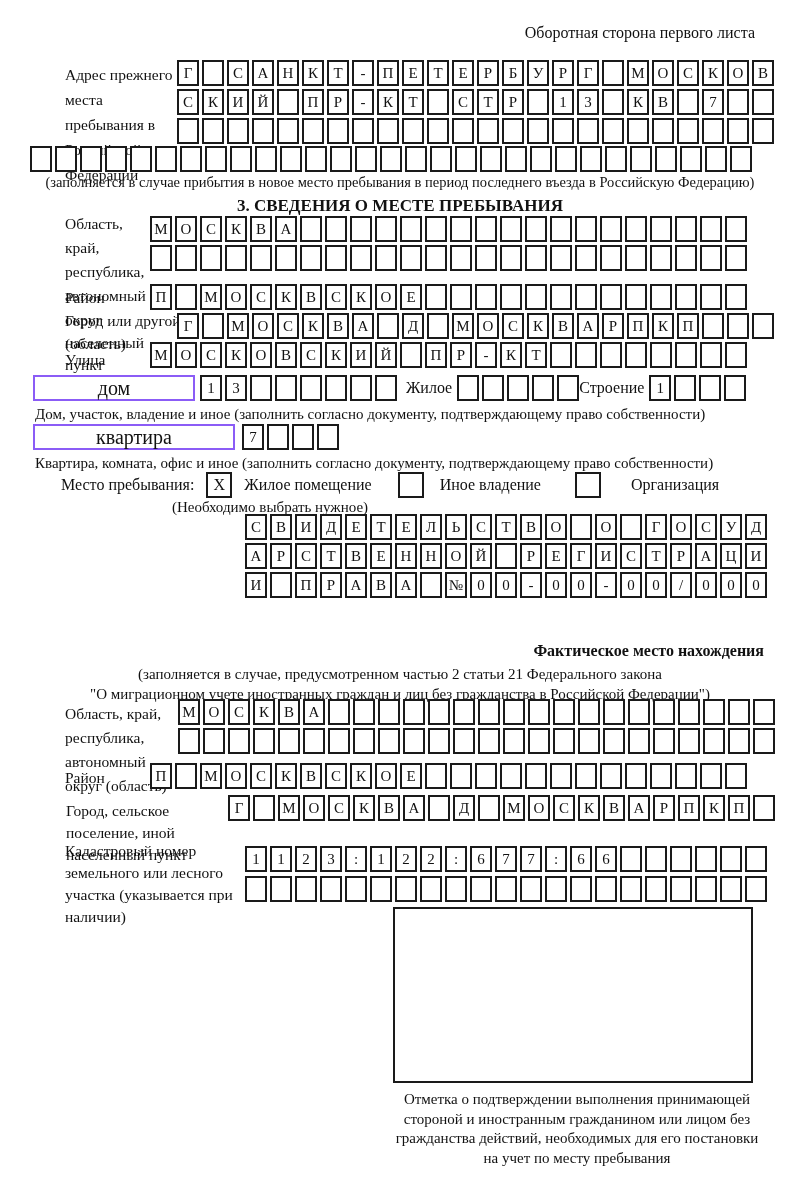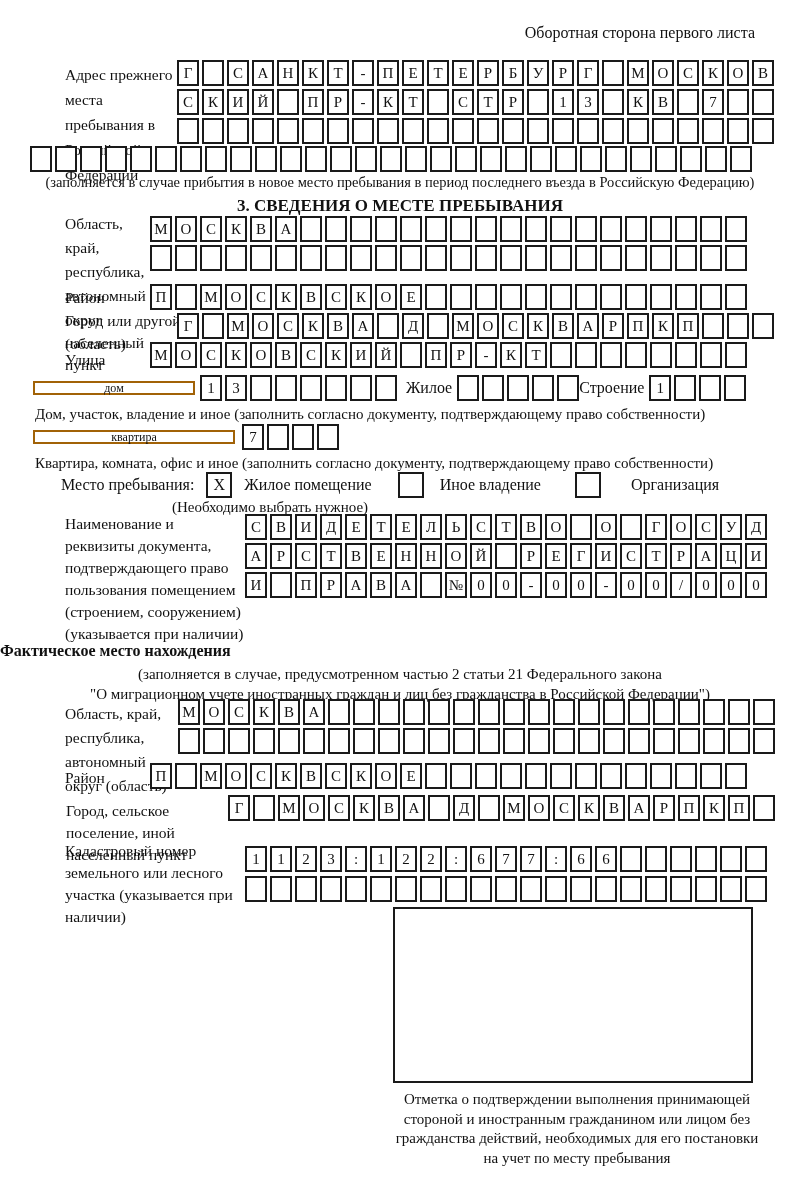--- a/index.html
+++ b/index.html
@@ -19,39 +19,39 @@
 
   .cellrow { position: absolute; display: flex; gap: 3px; }
   .cell {
     width: 22px; height: 26px; flex: 0 0 22px;
     border: 2px solid #1a1a1a; background: #fff;
     display: flex; align-items: center; justify-content: center;
     font-size: 15px;
   }
 
   .wbox {
-    height: 14px; border: 2px solid #a16207; background: #fff;
+    height: 26px; border: 2px solid #8b5cf6; background: #fff;
     display: flex; align-items: center; justify-content: center;
-    font-size: 12px;
+    font-size: 20px;
   }
 
   .inline-row { position: absolute; display: flex; align-items: flex-start; }
   .minirow { display: flex; gap: 3px; }
 
   .chk {
     width: 26px; height: 26px; flex: 0 0 26px;
     border: 2px solid #1a1a1a; background: #fff;
     display: flex; align-items: center; justify-content: center;
     font-size: 16px;
   }
 
   .caption-center { position: absolute; width: 800px; text-align: center; font-size: 14.5px; }
   .caption-left { position: absolute; font-size: 15px; }
   .title { position: absolute; width: 800px; text-align: center; font-weight: bold; font-size: 17px; }
-  .subtitle { position: absolute; width: 764px; text-align: left; font-weight: bold; font-size: 16px; }
+  .subtitle { position: absolute; width: 764px; text-align: right; font-weight: bold; font-size: 16px; }
 
   .stamp-box { position: absolute; border: 2px solid #1a1a1a; background: #fff; }
   .stamp-caption { position: absolute; text-align: center; font-size: 15px; line-height: 19.5px; }
 
   .gap-lbl { font-size: 16px; line-height: 26px; }
 </style>
 </head>
 <body>
 
 <div class="page">
@@ -355,21 +355,20 @@
     <div class="gap-lbl">Место пребывания:</div>
     <div class="chk" style="margin-left:12px;">X</div>
     <div class="gap-lbl" style="margin-left:12px;">Жилое помещение</div>
     <div class="chk" style="margin-left:26px;"></div>
     <div class="gap-lbl" style="margin-left:16px;">Иное владение</div>
     <div class="chk" style="margin-left:34px;"></div>
     <div class="gap-lbl" style="margin-left:30px;">Организация</div>
   </div>
   <div class="abs" style="left:120px; top:499px; width:300px; text-align:center; font-size:15px;">(Необходимо выбрать нужное)</div>
 
-  <div class="abs lbl-sm" style="left:65px; top:513px; width:180px;">Наименование и реквизиты документа, подтверждающего право пользования помещением (строением, сооружением) (указывается при наличии)</div>
   <div class="cellrow" style="left:245px; top:514px;">
       <div class="cell">С</div>
       <div class="cell">В</div>
       <div class="cell">И</div>
       <div class="cell">Д</div>
       <div class="cell">Е</div>
       <div class="cell">Т</div>
       <div class="cell">Е</div>
       <div class="cell">Л</div>
       <div class="cell">Ь</div>

